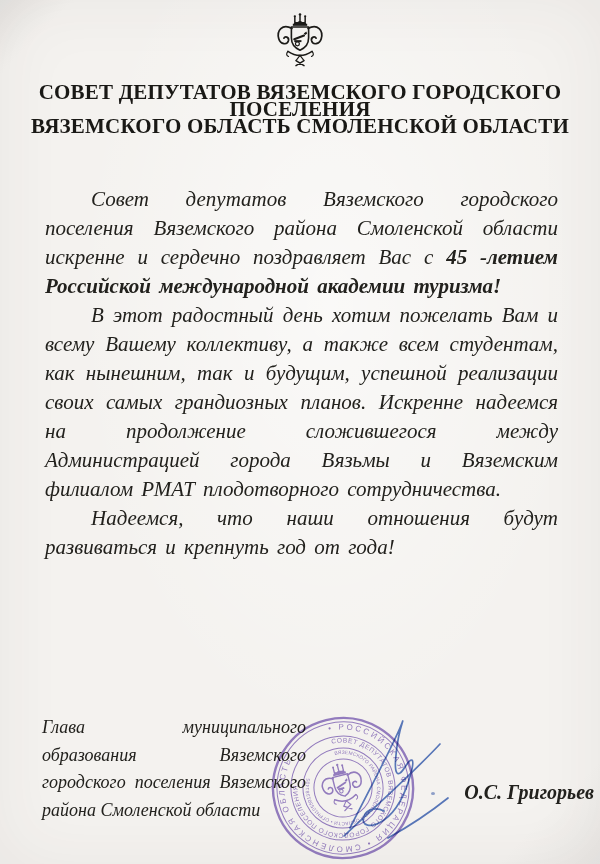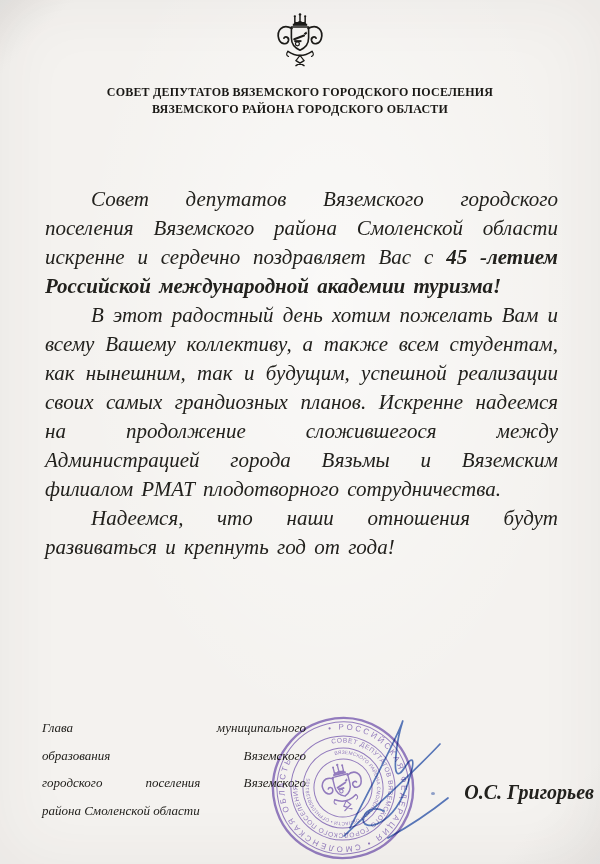--- a/index.html
+++ b/index.html
@@ -8,36 +8,36 @@
     background:
       radial-gradient(ellipse at 55% 35%, rgba(255,255,255,.55) 0%, rgba(255,255,255,0) 55%),
       linear-gradient(135deg, #e7e5e2 0%, #f4f2ef 5%, #f4f2ef 93%, #eae8e5 100%);
     box-shadow: inset 0 0 70px rgba(60,55,50,.06);
     font-family:"Liberation Serif", serif;
     color:#21201c;
   }
   .emblem { position:absolute; top:10px; left:0; right:0; display:flex; justify-content:center; }
   .org-header {
     position:absolute; top:84px; left:0; width:100%; text-align:center;
-    font-weight:bold; font-size:12px; line-height:17px; letter-spacing:.2px; color:#191815;
+    font-weight:bold; font-size:21px; line-height:17px; letter-spacing:.2px; color:#191815;
   }
   .salutation {
     position:absolute; top:144px; left:0; width:100%; text-align:center;
     font-style:italic; font-weight:bold; font-size:21px; color:#1c1b18;
   }
   .body {
     position:absolute; top:185px; left:45px; width:513px;
     font-style:italic; font-size:21px; line-height:29px;
     text-align:justify; color:#22211d;
   }
   .para { margin:0; text-indent:46px; word-spacing:3px; }
   .para .b { font-weight:bold; }
   .sig-title {
     position:absolute; left:42px; top:714px; width:264px;
-    font-style:italic; font-size:13px; line-height:27.5px; color:#22211d;
+    font-style:italic; font-size:18px; line-height:27.5px; color:#22211d;
   }
   .sig-line { text-align:justify; text-align-last:justify; }
   .sig-line.last { text-align-last:left; }
   .sig-name {
     position:absolute; top:781px; left:444px; width:150px; text-align:right;
     font-style:italic; font-weight:bold; font-size:20px; color:#22211d;
   }
   .stamp {
     position:absolute; left:258px; top:703px; width:170px; height:170px;
     color:#8a6fc2; opacity:.87; mix-blend-mode:multiply;
@@ -80,21 +80,21 @@
   </svg>
 
   <div class="emblem" style="color:#1c1b18;">
     <svg width="58" height="62" viewBox="0 0 100 108">
       <use href="#arms-shape"></use>
     </svg>
   </div>
 
   <div class="org-header">
     <div>СОВЕТ ДЕПУТАТОВ ВЯЗЕМСКОГО ГОРОДСКОГО ПОСЕЛЕНИЯ</div>
-    <div>ВЯЗЕМСКОГО РАЙОНА ГОРОДСКОГО ОБЛАСТИ</div>
+    <div>ВЯЗЕМСКОГО ОБЛАСТЬ СМОЛЕНСКОЙ ОБЛАСТИ</div>
   </div>
 
 
   <div class="body">
       <p class="para"><span>Совет депутатов Вяземского городского поселения Вяземского района Смоленской области искренне и сердечно поздравляет Вас с </span><span class="b">45 -летием Российской международной академии туризма!</span></p>
       <p class="para"><span>В этот радостный день хотим пожелать Вам и всему Вашему коллективу, а также всем студентам, как нынешним, так и будущим, успешной реализации своих самых грандиозных планов. Искренне надеемся на продолжение сложившегося между Администрацией города Вязьмы и Вяземским филиалом РМАТ плодотворного сотрудничества.</span></p>
       <p class="para"><span>Надеемся, что наши отношения будут развиваться и крепнуть год от года!</span></p>
     </div>
 
   <div class="sig-title">

